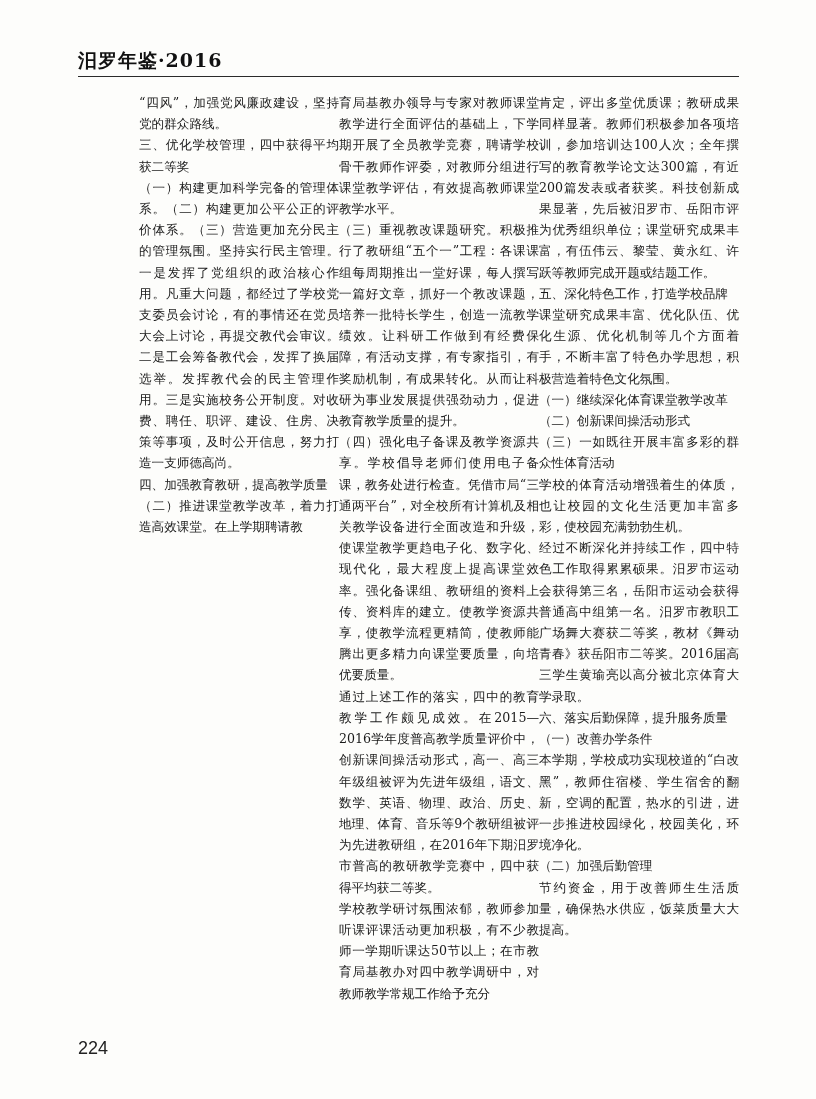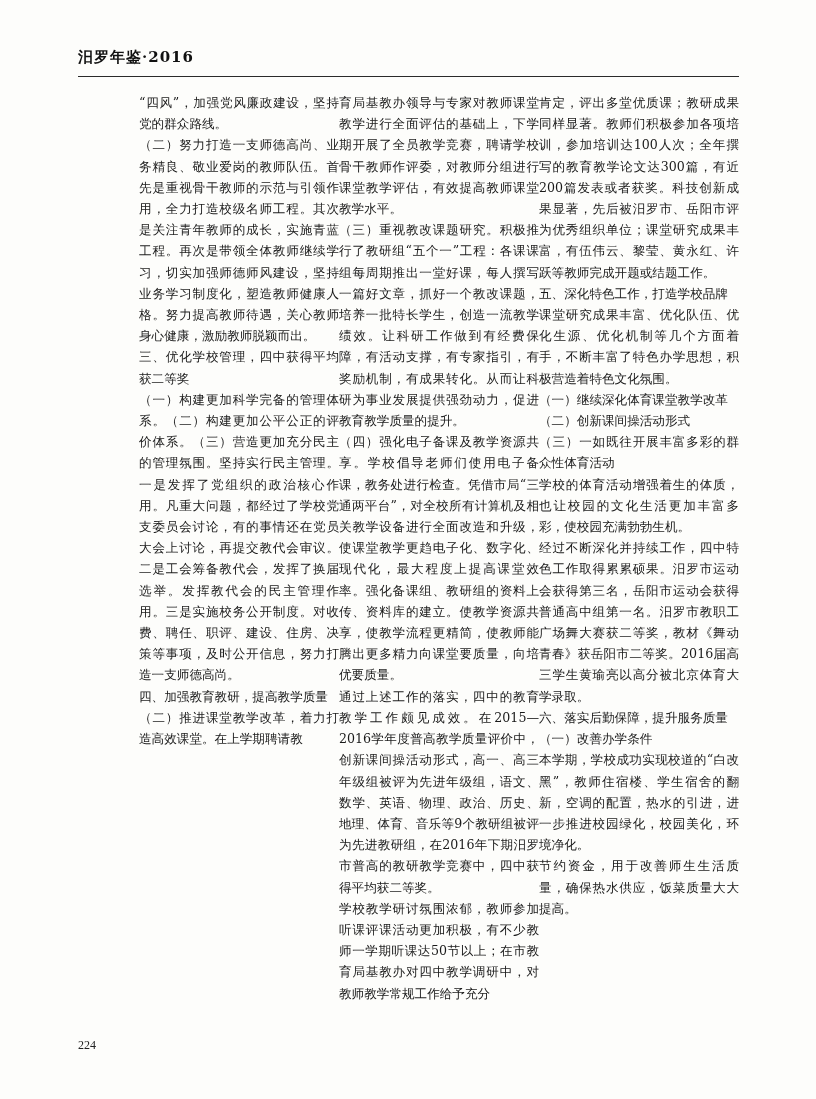--- a/index.html
+++ b/index.html
@@ -22,21 +22,21 @@
     height: 1099px;
     background: #fdfdfb;
   }
   .header {
     position: absolute;
     left: 78px;
     top: 48px;
     width: 660px;
   }
   .header-title {
-    font-size: 15px;
+    font-size: 19px;
     font-weight: bold;
     letter-spacing: 1px;
     color: #111;
     font-family: "DejaVu Serif", "Liberation Serif", serif;
   }
   .header-rule {
     position: absolute;
     left: 78px;
     top: 76px;
     width: 661px;
@@ -64,39 +64,38 @@
     margin: 0;
     text-indent: 0;
   }
   .indent2 {
     text-indent: 25.2px;
   }
   .page-number {
     position: absolute;
     left: 78px;
     top: 1038px;
-    font-size: 12px;
-    font-family: Liberation Serif, serif;
+    font-size: 18px;
+    font-family: Liberation Sans, sans-serif;
     color: #222;
   }
 </style>
 </head>
 <body>
 
 <div class="page">
 
   <div class="header">
     <div class="header-title">汨罗年鉴·2016</div>
   </div>
   <div class="header-rule"></div>
 
   <div class="columns">
     <div class="col" id="col-left">
         <p class="">“四风”，加强党风廉政建设，坚持党的群众路线。</p>
-        <p class="indent2">（二）努力打造一支师德高尚、业务精良、敬业爱岗的教师队伍。首先是重视骨干教师的示范与引领作用，全力打造校级名师工程。其次是关注青年教师的成长，实施青蓝工程。再次是带领全体教师继续学习，切实加强师德师风建设，坚持业务学习制度化，塑造教师健康人格。努力提高教师待遇，关心教师身心健康，激励教师脱颖而出。</p>
         <p class="indent2">三、优化学校管理，四中获得平均获二等奖</p>
         <p class="indent2">（一）构建更加科学完备的管理体系。（二）构建更加公平公正的评价体系。（三）营造更加充分民主的管理氛围。坚持实行民主管理。一是发挥了党组织的政治核心作用。凡重大问题，都经过了学校党支委员会讨论，有的事情还在党员大会上讨论，再提交教代会审议。二是工会筹备教代会，发挥了换届选举。发挥教代会的民主管理作用。三是实施校务公开制度。对收费、聘任、职评、建设、住房、决策等事项，及时公开信息，努力打造一支师德高尚。</p>
         <p class="indent2">四、加强教育教研，提高教学质量</p>
         <p class="indent2">（二）推进课堂教学改革，着力打造高效课堂。在上学期聘请教</p>
       </div>
     <div class="col" id="col-middle">
         <p class="">育局基教办领导与专家对教师课堂教学进行全面评估的基础上，下学期开展了全员教学竞赛，聘请学校骨干教师作评委，对教师分组进行课堂教学评估，有效提高教师课堂教学水平。</p>
         <p class="indent2">（三）重视教改课题研究。积极推行了教研组“五个一”工程：各课课组每周期推出一堂好课，每人撰写一篇好文章，抓好一个教改课题，培养一批特长学生，创造一流教学绩效。让科研工作做到有经费保障，有活动支撑，有专家指引，有奖励机制，有成果转化。从而让科研为事业发展提供强劲动力，促进教育教学质量的提升。</p>
         <p class="indent2">（四）强化电子备课及教学资源共享。学校倡导老师们使用电子备课，教务处进行检查。凭借市局“三通两平台”，对全校所有计算机及相关教学设备进行全面改造和升级，使课堂教学更趋电子化、数字化、现代化，最大程度上提高课堂效率。强化备课组、教研组的资料上传、资料库的建立。使教学资源共享，使教学流程更精简，使教师能腾出更多精力向课堂要质量，向培优要质量。</p>
         <p class="indent2">通过上述工作的落实，四中的教育教学工作颇见成效。在2015—2016学年度普高教学质量评价中，创新课间操活动形式，高一、高三年级组被评为先进年级组，语文、数学、英语、物理、政治、历史、地理、体育、音乐等9个教研组被评为先进教研组，在2016年下期汨罗市普高的教研教学竞赛中，四中获得平均获二等奖。</p>
@@ -107,19 +106,20 @@
         <p class="indent2">五、深化特色工作，打造学校品牌</p>
         <p class="indent2">课堂研究成果丰富、优化队伍、优化生源、优化机制等几个方面着手，不断丰富了特色办学思想，积极营造着特色文化氛围。</p>
         <p class="indent2">（一）继续深化体育课堂教学改革</p>
         <p class="indent2">（二）创新课间操活动形式</p>
         <p class="indent2">（三）一如既往开展丰富多彩的群众性体育活动</p>
         <p class="indent2">学校的体育活动增强着生的体质，也让校园的文化生活更加丰富多彩，使校园充满勃勃生机。</p>
         <p class="indent2">经过不断深化并持续工作，四中特色工作取得累累硕果。汨罗市运动会获得第三名，岳阳市运动会获得普通高中组第一名。汨罗市教职工广场舞大赛获二等奖，教材《舞动青春》获岳阳市二等奖。2016届高三学生黄瑜亮以高分被北京体育大学录取。</p>
         <p class="indent2">六、落实后勤保障，提升服务质量</p>
         <p class="indent2">（一）改善办学条件</p>
         <p class="indent2">本学期，学校成功实现校道的“白改黑”，教师住宿楼、学生宿舍的翻新，空调的配置，热水的引进，进一步推进校园绿化，校园美化，环境净化。</p>
+        <p class="indent2">（二）加强后勤管理</p>
         <p class="indent2">节约资金，用于改善师生生活质量，确保热水供应，饭菜质量大大提高。</p>
       </div>
   </div>
 
   <div class="page-number">224</div>
 
 </div>
 
 </body></html>

